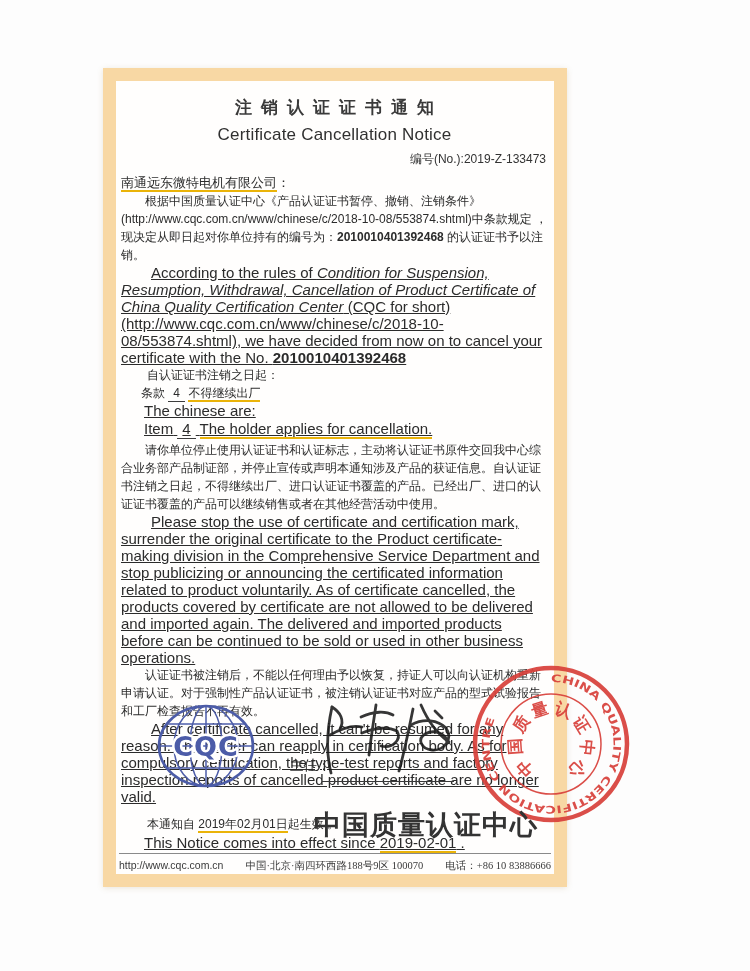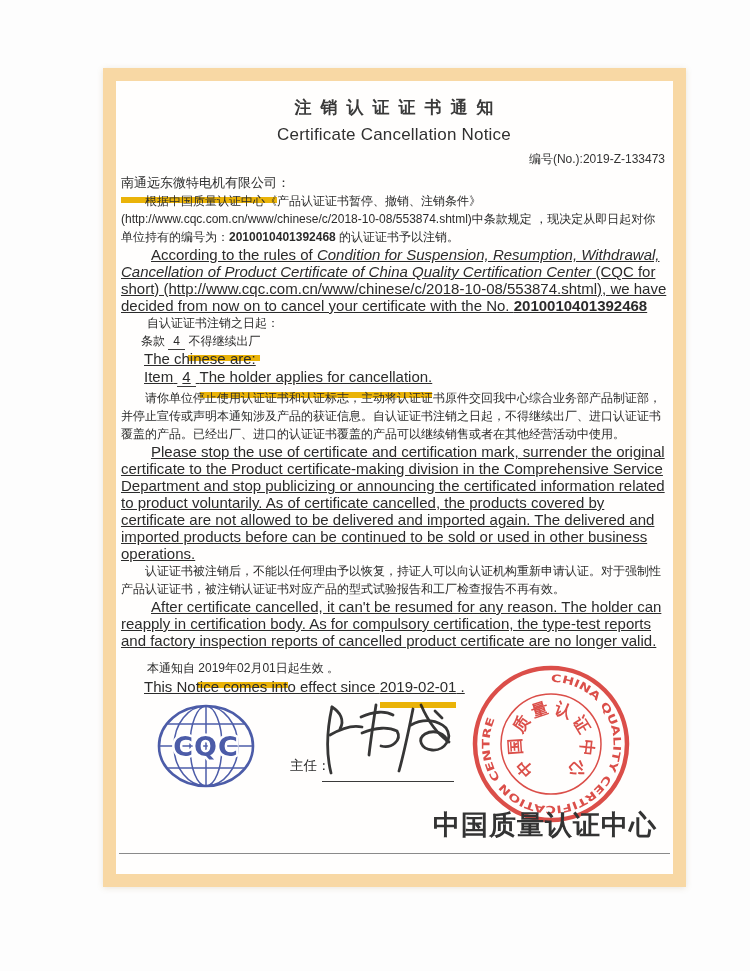--- a/index.html
+++ b/index.html
@@ -1,28 +1,28 @@
 <!DOCTYPE html>
 <html><head>
 <meta charset="utf-8">
 <style>
   html,body{margin:0;padding:0;background:#ffffff;}
   .canvas{position:relative;width:750px;height:971px;background:#fdfdfd;overflow:hidden;
           font-family:"Liberation Sans","DejaVu Sans",sans-serif;color:#2f2f2f;}
-  .mat{position:absolute;left:103px;top:68px;width:583px;height:819px;background:#f8d8a4;
+  .mat{position:absolute;left:103px;top:68px;width:464px;height:819px;background:#f8d8a4;
        box-shadow:0 1px 6px rgba(150,120,60,.18);}
   .page{position:absolute;left:13px;top:13px;right:13px;bottom:13px;background:#fffefd;}
   .content{padding:7px 6px 0 5px;}
 
   .title-zh{margin:8px 0 0;text-align:center;font-size:17px;font-weight:700;color:#3a3a3a;
             letter-spacing:9px;padding-left:9px;}
   .title-en{margin-top:6px;text-align:center;font-size:17px;color:#303030;letter-spacing:.2px;}
   .ref{margin-top:6px;text-align:right;font-size:12px;color:#333;padding-right:2px;}
   .recipient{margin-top:6px;font-size:13px;color:#2c2c2c;}
-  .ul{border-bottom:6px solid #eab308;padding-bottom:7px;}
+  .ul{border-bottom:2px solid #eab308;padding-bottom:0;}
   .ul-n{border-bottom:1px solid #3c3c3c;padding:0 5px 1px 5px;}
 
   p{margin:0;}
   .zh{font-size:12px;line-height:18px;color:#2b2b2b;}
   .en{font-size:15px;line-height:17px;color:#2b2b2b;text-decoration:underline;}
   .ind{text-indent:2em;}
   .p1zh{margin-top:0;}
   .p1en{margin-top:0;}
   .reason-label{margin-top:1px;padding-left:26px;line-height:16px;}
   .rl{line-height:16px;margin-top:2px;}
@@ -128,16 +128,21 @@
           <text x="95.3" y="49.2" transform="rotate(20 95.3 49.2)">认</text>
           <text x="113.5" y="63.9" transform="rotate(58 113.5 63.9)">证</text>
           <text x="118.8" y="86.8" transform="rotate(96 118.8 86.8)">中</text>
           <text x="108.9" y="108" transform="rotate(134 108.9 108)">心</text>
         </g>
       </svg>
 
       <div class="org-name">中国质量认证中心</div>
 
       <div class="footer-rule"></div>
+      <div class="footer">
+        <span class="f-web">http://www.cqc.com.cn</span>
+        <span class="f-addr">中国·北京·南四环西路188号9区 100070</span>
+        <span class="f-phone">电话：+86 10 83886666</span>
+      </div>
 
     </div>
   </div>
 </div>
 
 </body></html>

